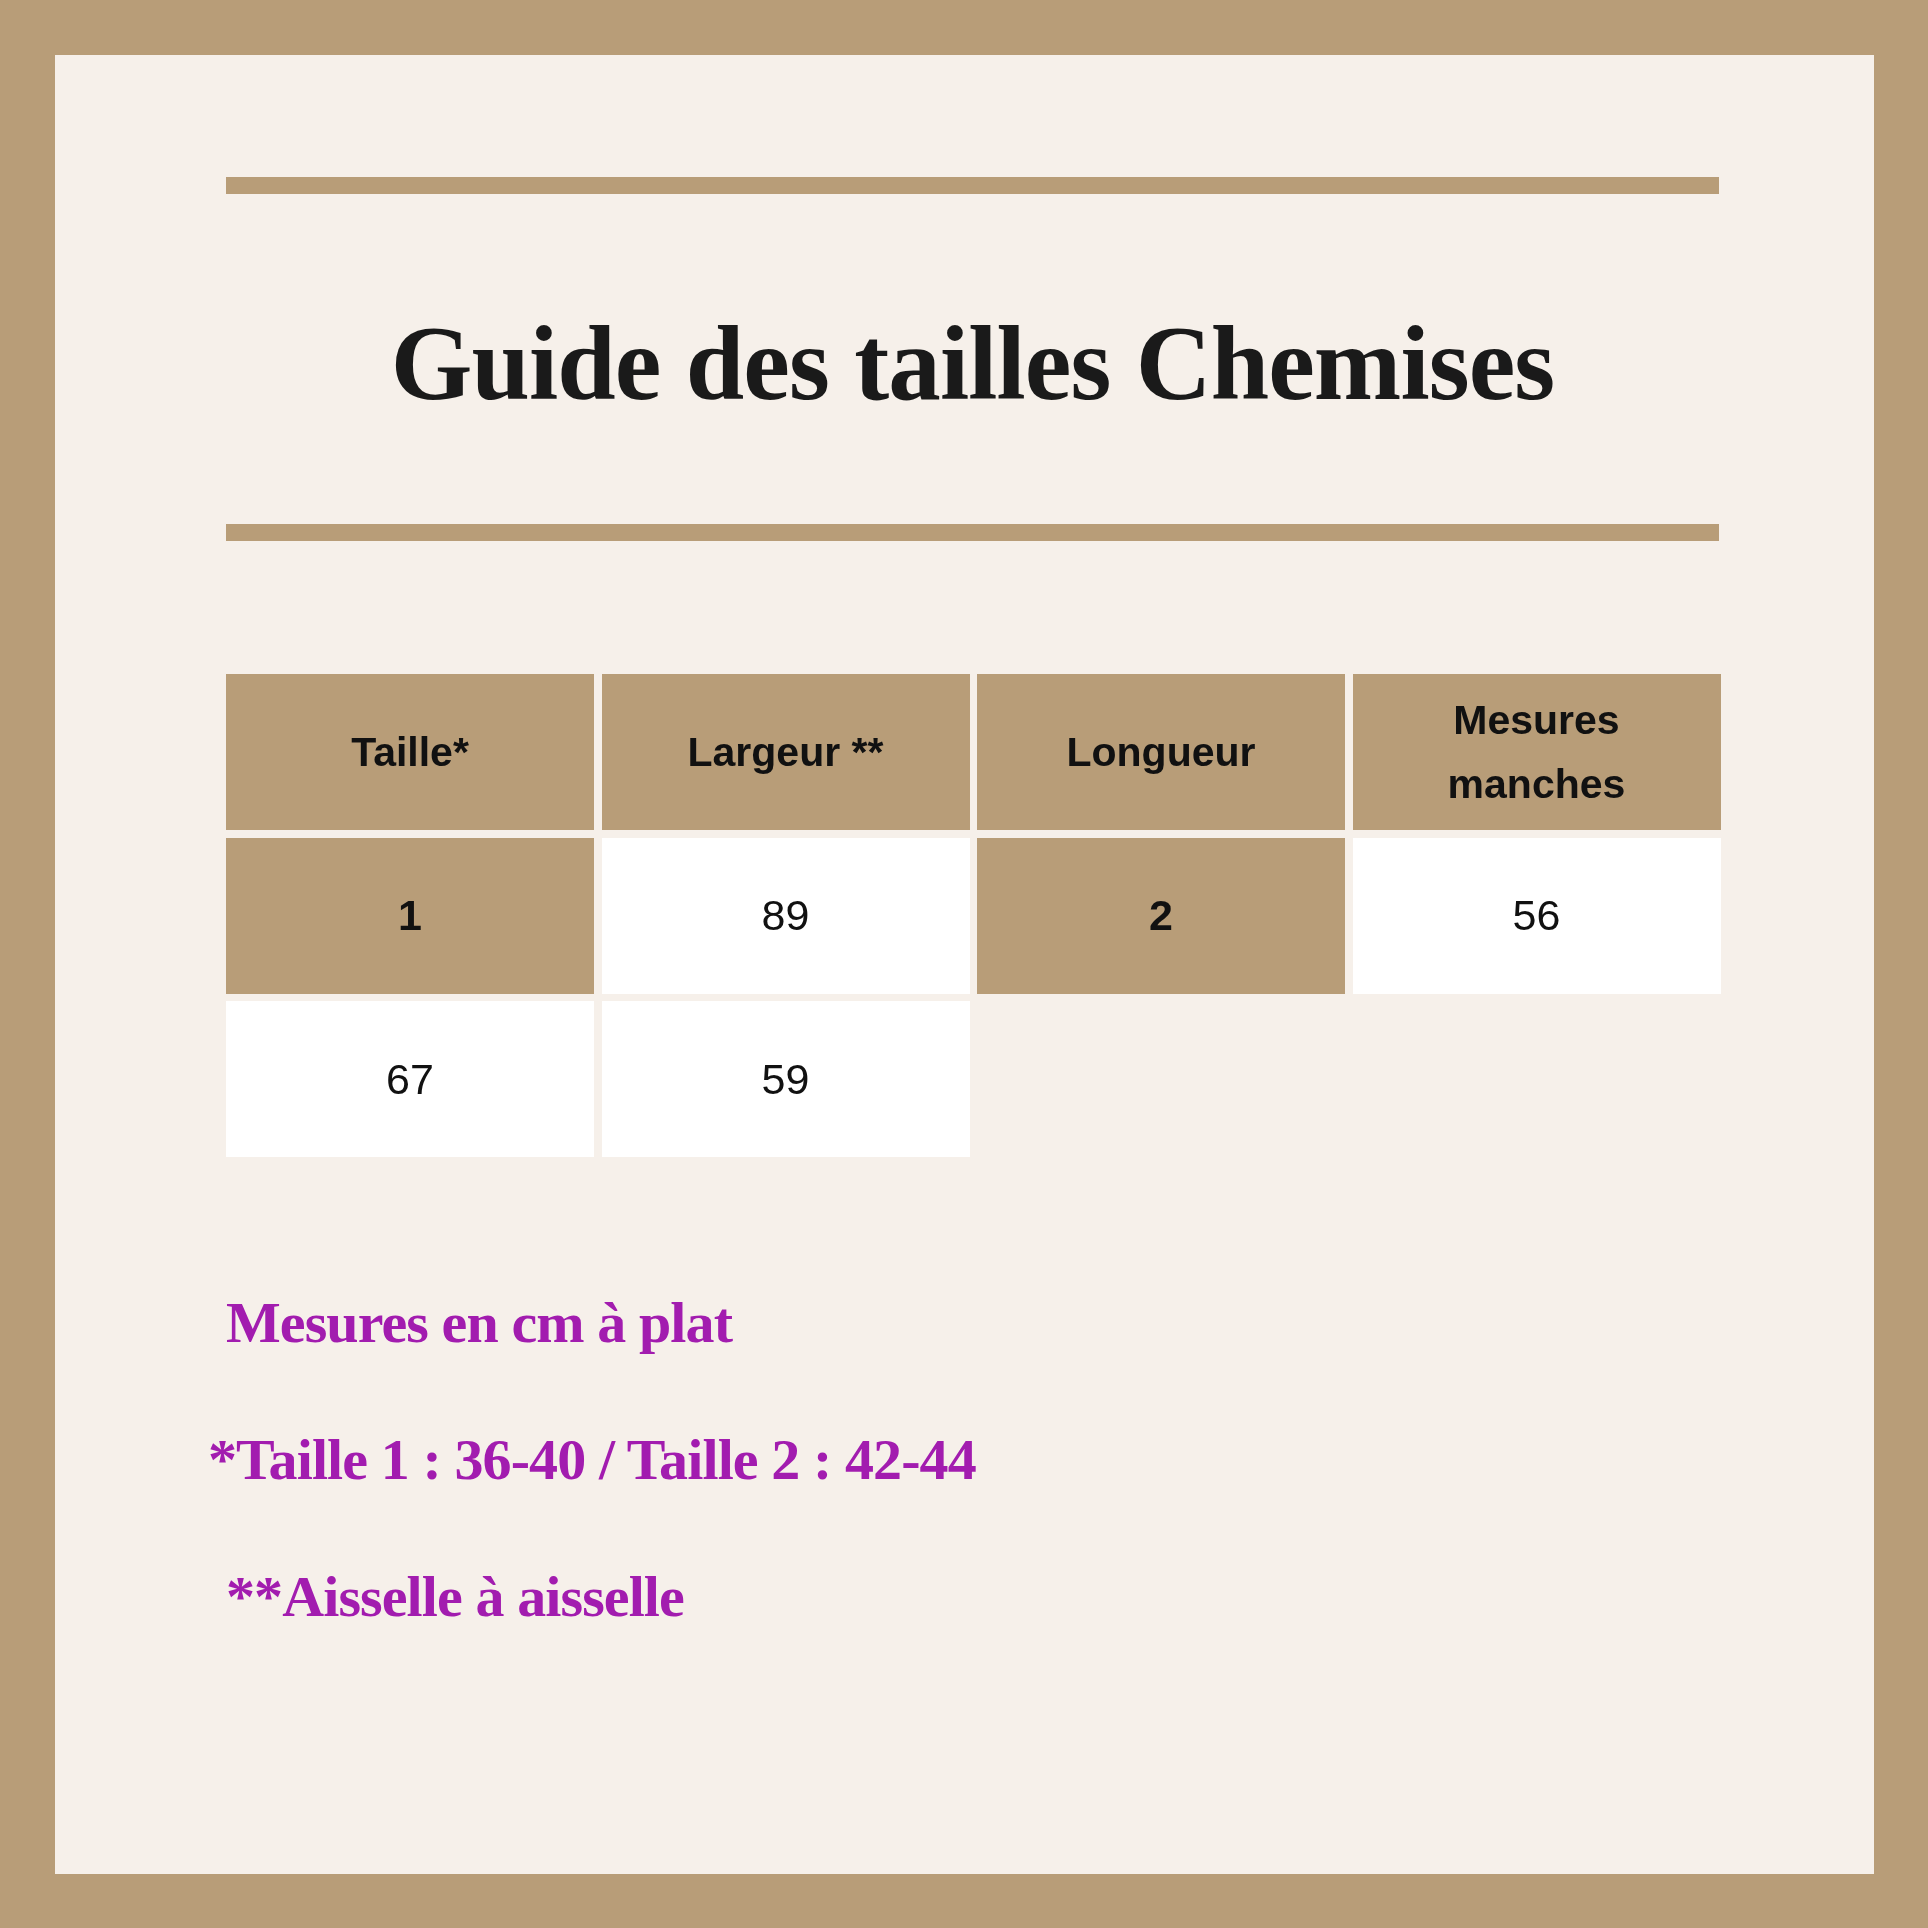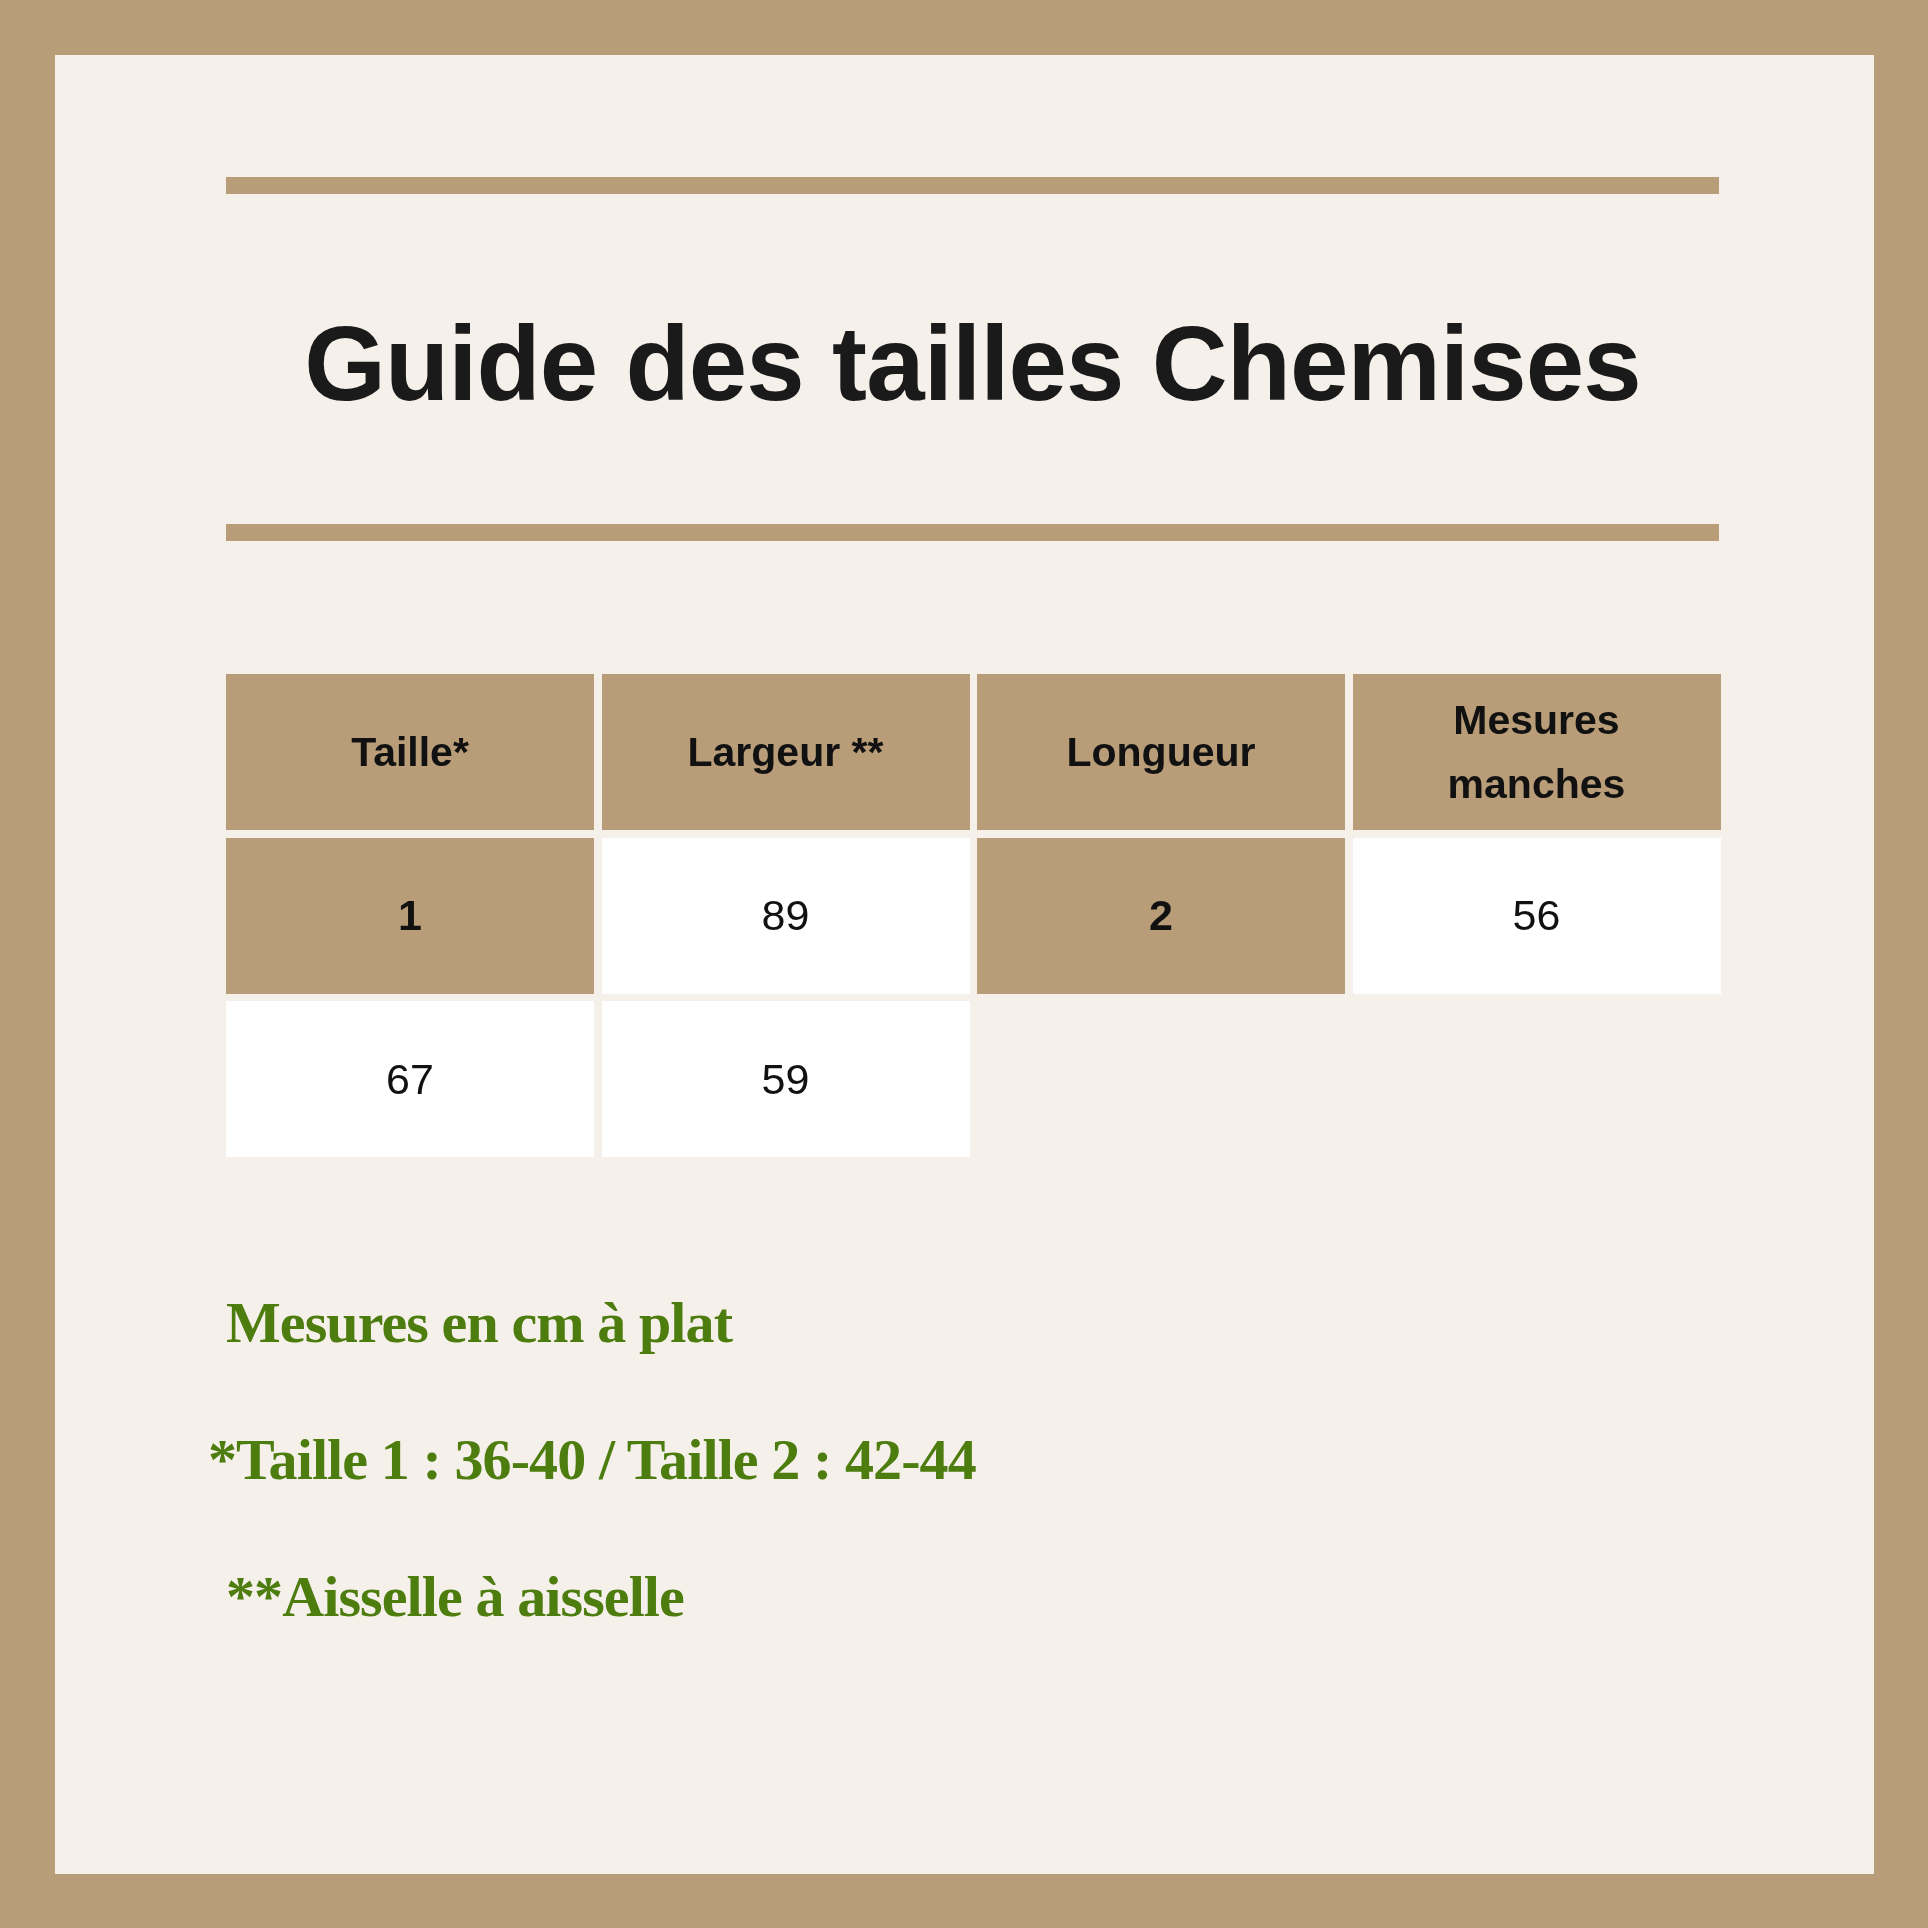--- a/index.html
+++ b/index.html
@@ -20,21 +20,21 @@
     left: 171px; width: 1493px; height: 17px;
     background: #b89d78;
   }
   .rule.top { top: 122px; }
   .rule.bottom { top: 469px; }
   .title {
     position: absolute;
     left: 171px; width: 1493px;
     top: 252px;
     text-align: center;
-    font-family: Liberation Sans, sans-serif;
+    font-family: Liberation Serif, serif;
     font-weight: bold;
     font-size: 105px;
     line-height: 113px;
     color: #1a1a1a;
     letter-spacing: -0.9px;
   }
   .table {
     position: absolute;
     left: 171px; top: 619px;
     width: 1493px;
@@ -63,21 +63,21 @@
   }
   .cell.val {
     background: #ffffff;
     font-size: 43px;
   }
   .note {
     position: absolute;
     font-family: "Liberation Serif", "DejaVu Serif", serif;
     font-weight: bold;
     font-size: 58px;
-    color: #4d7c0f;
+    color: #a21caf;
     white-space: nowrap;
     letter-spacing: -0.9px;
   }
   .note.n1 { left: 171px; top: 1234px; }
   .note.n2 { left: 153px; top: 1371px; text-align: right; }
   .note.n3 { left: 171px; top: 1508px; }
 </style>
 </head>
 <body>
 

